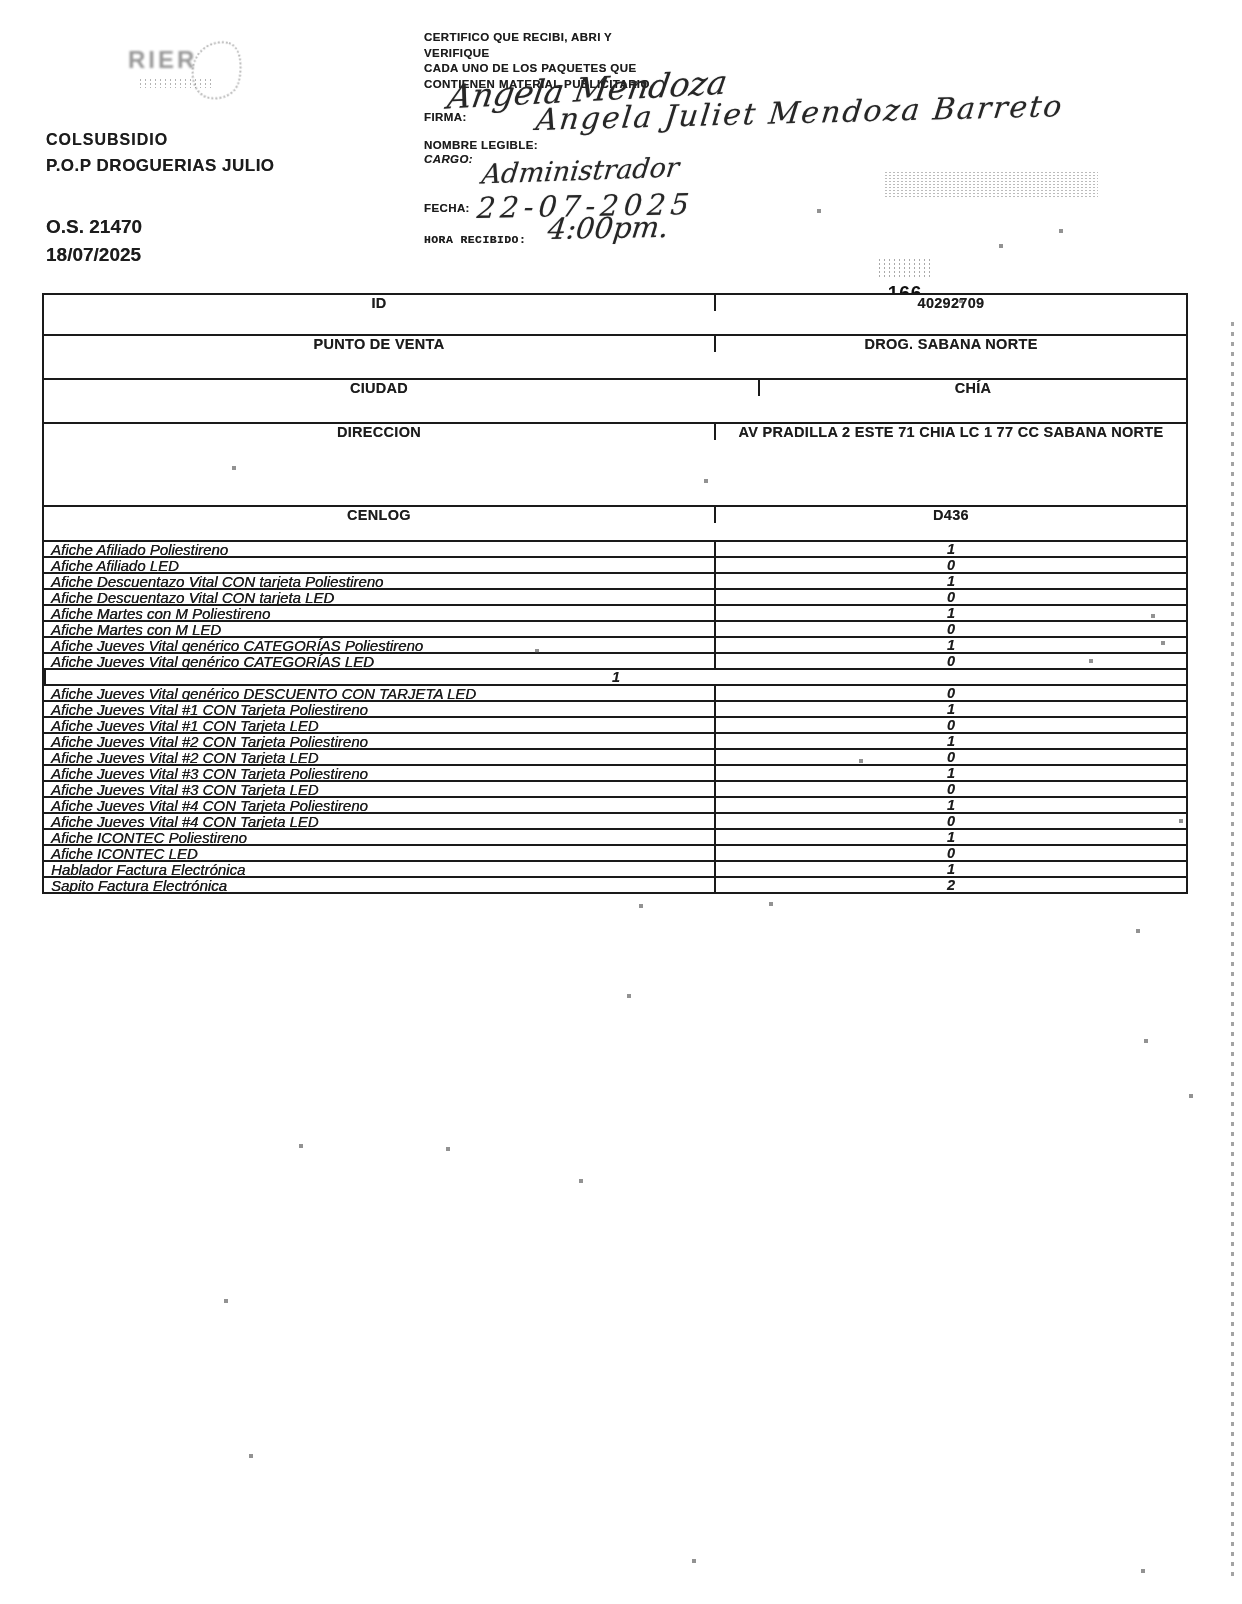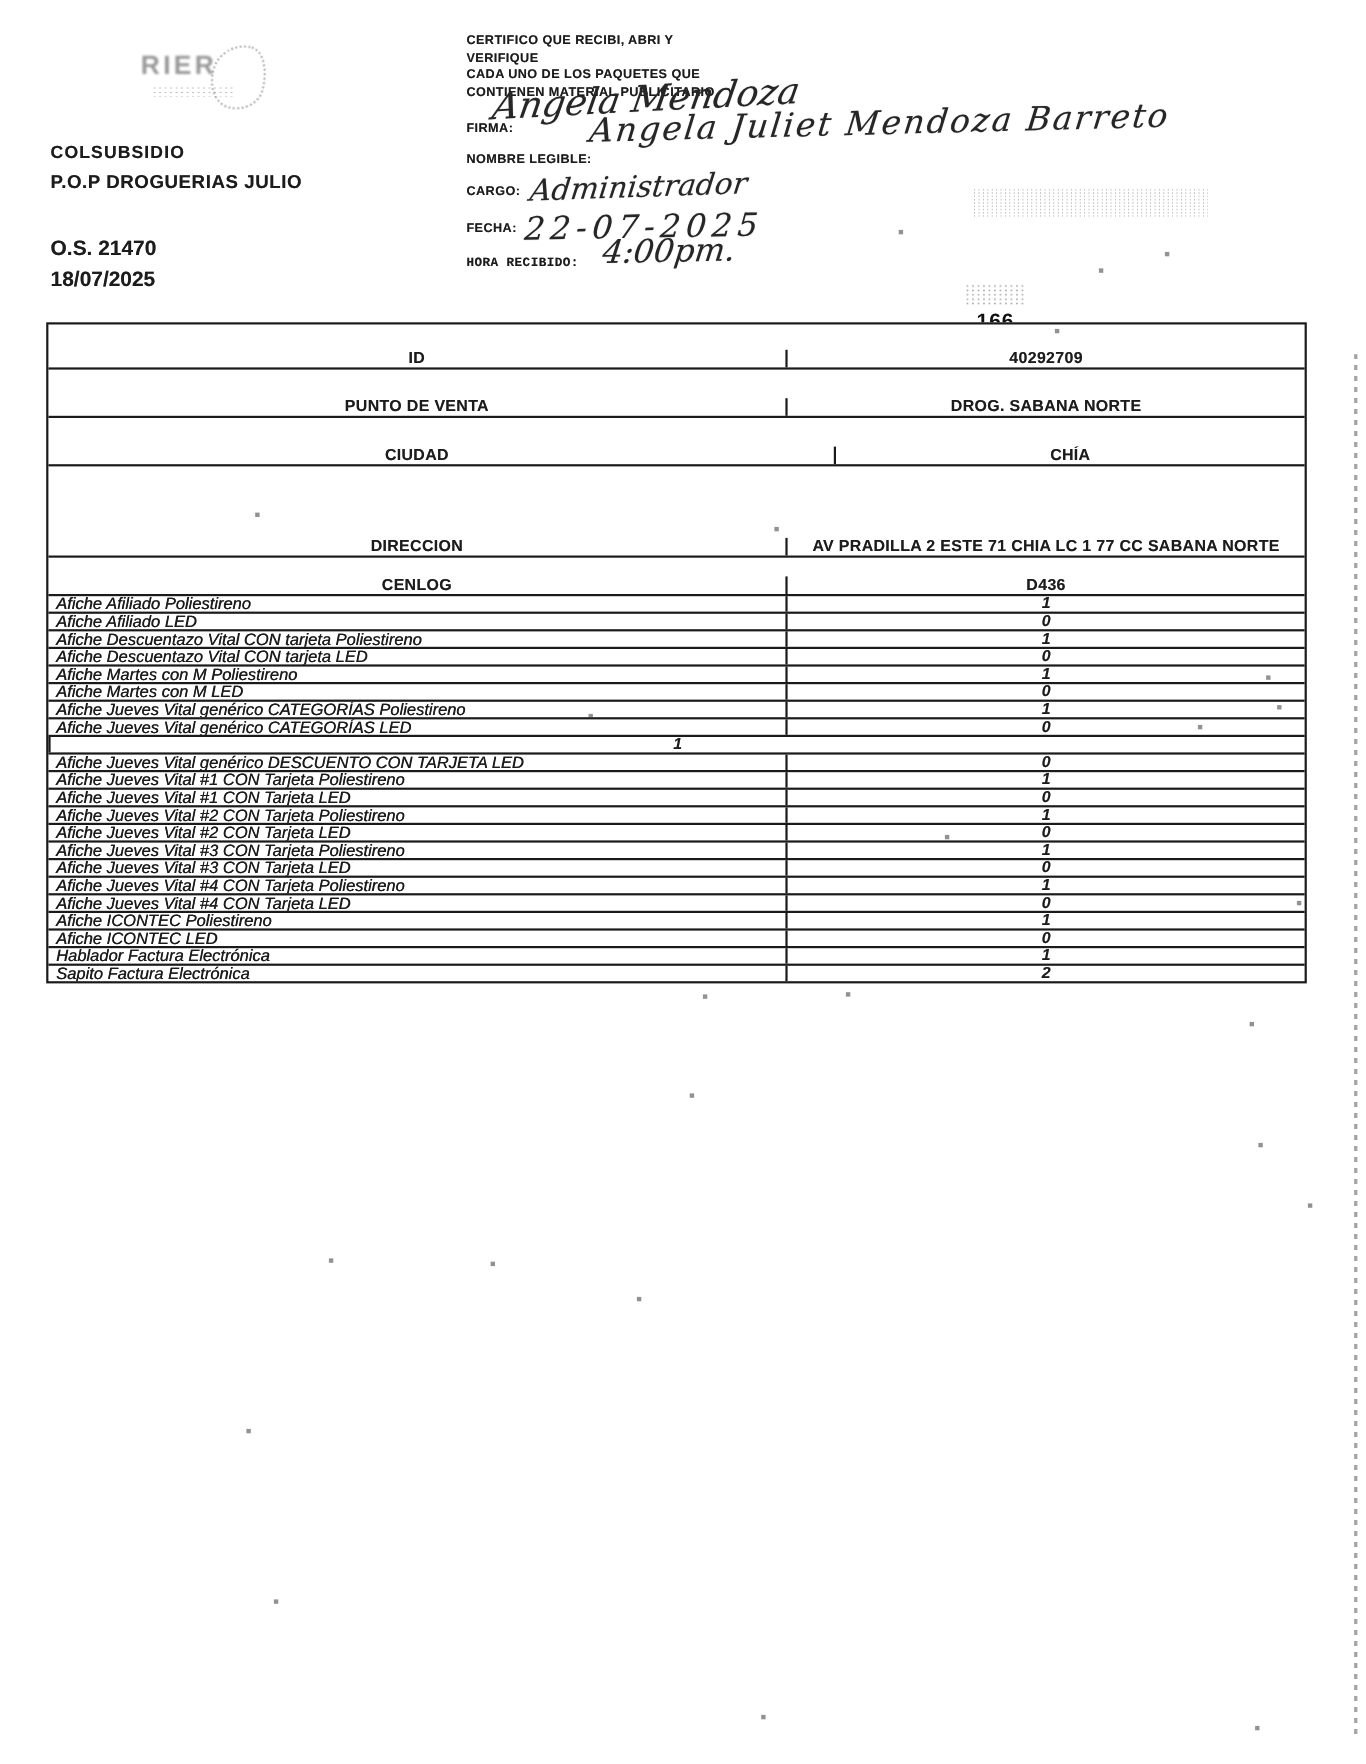--- a/index.html
+++ b/index.html
@@ -43,21 +43,21 @@
   
   .cert-block{position:absolute;left:424px;top:30px;width:340px;}
   .cert-line{font-size:11.5px;font-weight:bold;line-height:15.5px;letter-spacing:.4px;text-shadow:0 0 .4px rgba(0,0,0,.5);}
   .form-label{
     position:absolute;left:424px;
     font-size:11.5px;font-weight:bold;letter-spacing:.4px;
     text-shadow:0 0 .4px rgba(0,0,0,.5);white-space:nowrap;
   }
   .lbl-firma{top:111px;}
   .lbl-nombre{top:139px;}
-  .lbl-cargo{top:168px;}
+  .lbl-cargo{top:153px;font-style:italic;}
   .lbl-fecha{top:202px;}
   .lbl-hora{top:233px;font-family:Liberation Mono, monospace;}
   .lbl-sello{top:278px;margin-top:40px;}
   .hand{
     position:absolute;
     font-family:"DejaVu Serif", serif;font-style:italic;
     color:var(--pen);white-space:nowrap;
     text-shadow:0 0 1px rgba(30,30,30,.35);
   }
   .hand-signature{left:448px;top:70px;font-size:33px;transform:rotate(-3deg) skewX(-12deg);}
@@ -85,21 +85,21 @@
   .doc-table{
     position:absolute;left:42px;top:293px;width:1146px;
     border:2px solid var(--ink);
     background:#fff;
   }
   .trow{display:flex;width:100%;}
   .cell{overflow:hidden;}
   .cell-label{width:670px;}
   .cell-value{flex:1;border-left:2px solid var(--ink);}
   
-  .info-row{align-items:flex-end;}
+  .info-row{align-items:flex-start;}
   .info-row:nth-child(1){height:39px;}
   .info-row:nth-child(2){height:44px;}
   .info-row:nth-child(3){height:44px;gap:44px;}
   .info-row:nth-child(4){height:83px;}
   .info-row:nth-child(5){height:35px;}
   .info-row + .info-row{border-top:2px solid var(--ink);}
   .info-row .cell{
     display:flex;align-items:center;justify-content:center;
     font-size:14.5px;font-weight:bold;letter-spacing:.3px;
     text-align:center;padding:0 8px;

